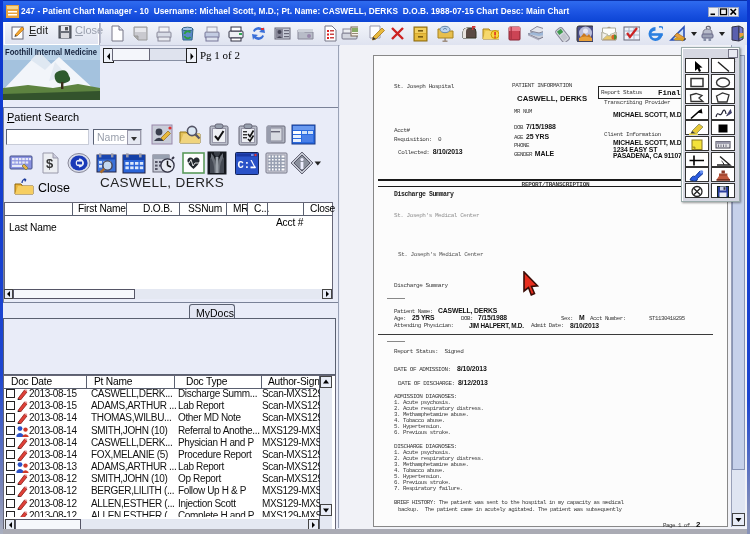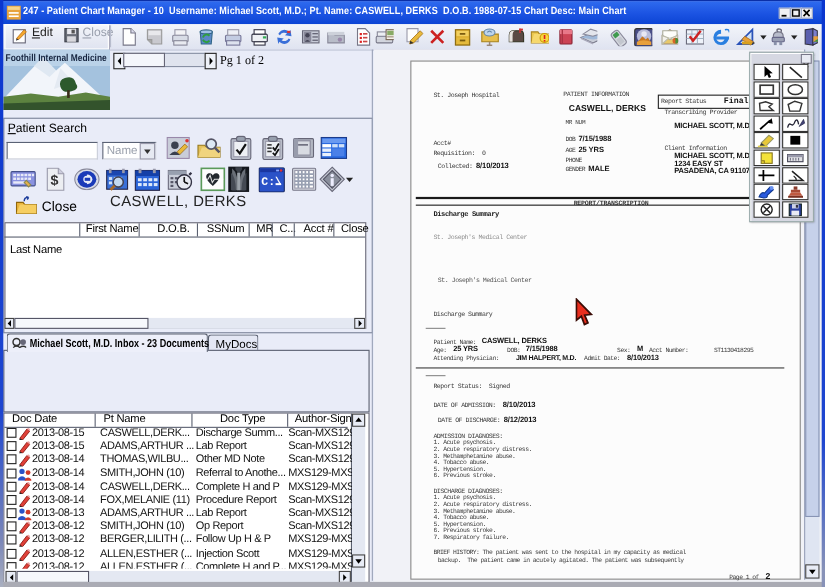--- a/index.html
+++ b/index.html
@@ -462,21 +462,21 @@
     <div class="abs" style="left:99px;top:130px;font-size:13.5px;color:#222;letter-spacing:0.4px;">CASWELL, DERKS</div>
 
     <div class="abs" style="left:3px;top:157px;width:329px;height:97px;background:#fff;border:1px solid #667;box-sizing:border-box;"></div>
     <div class="abs" style="left:3px;top:157px;width:328px;height:13px;border-bottom:1px solid #5a6070;">
       <span class="th" style="left:5px;top:1px;margin-top:19px;">Last Name</span>
       <span class="th" style="left:74px;top:1px;">First Name</span>
       <span class="th" style="left:139px;top:1px;">D.O.B.</span>
       <span class="th" style="left:184px;top:1px;">SSNum</span>
       <span class="th" style="left:229px;top:1px;">MR</span>
       <span class="th" style="left:250px;top:1px;">C...</span>
-      <span class="th" style="left:272px;top:1px;">Acct #</span>
+      <span class="th" style="left:272px;top:15px;">Acct #</span>
       <span class="th" style="left:306px;top:1px;">Close</span>
     </div>
     <div class="vline" style="left:71px;top:158px;height:12px;background:#5a6070;"></div>
     <div class="vline" style="left:125px;top:158px;height:12px;background:#5a6070;"></div>
     <div class="vline" style="left:178px;top:158px;height:12px;background:#5a6070;"></div>
     <div class="vline" style="left:225px;top:158px;height:12px;background:#5a6070;"></div>
     <div class="vline" style="left:246px;top:158px;height:12px;background:#5a6070;"></div>
     <div class="vline" style="left:266px;top:158px;height:12px;background:#5a6070;"></div>
     <div class="vline" style="left:302px;top:158px;height:12px;background:#5a6070;"></div>
 
@@ -486,38 +486,30 @@
           <path d="M5 1 L2 4 L5 7 Z" fill="#000"></path>
         </svg>
       </div>
     <div class="abs" style="left:12px;top:244px;width:122px;height:10px;background:#f6f8fc;border:1px solid #556;box-sizing:border-box;"></div>
     <div class="sbtn" style="left:321px;top:244px;width:10px;height:10px;">
         <svg width="8" height="8">
           <path d="M3 1 L6 4 L3 7 Z" fill="#000"></path>
         </svg>
       </div>
 
-    <div class="abs" style="left:5px;top:258px;width:181px;height:16px;background:#edeffa;border:1px solid #5a6070;border-bottom:0;border-radius:3px 3px 0 0;z-index:3;">
-      <svg style="position:absolute;left:4px;top:2px" width="13" height="11">
-          <circle cx="4" cy="5" r="3.2" fill="none" stroke="#333" stroke-width="1.4"></circle>
-          <circle cx="10" cy="5" r="2.6" fill="#667"></circle>
-          <path d="M1 10 Q4 7 7 10 M7 10 Q10 7.6 13 10" stroke="#333" stroke-width="1.2" fill="none"></path>
-        </svg>
-      <span style="position:absolute;left:20px;top:2px;font-size:10.5px;font-weight:bold;color:#000;white-space:nowrap;transform:scaleX(0.785);transform-origin:0 0;">Michael Scott, M.D. Inbox - 23 Documents</span>
-    </div>
     <div class="abs" style="left:188px;top:259px;width:44px;height:15px;background:#e4e7f4;border:1px solid #5a6070;border-bottom:0;border-radius:3px 3px 0 0;text-align:center;">
       <span style="position:absolute;left:6px;top:2px;font-size:10.5px;color:#000;">MyDocs</span>
     </div>
     <div class="abs" style="left:2px;top:273px;width:333px;height:57px;background:#e9ecf8;border:1px solid #5a6070;box-sizing:border-box;z-index:2;"></div>
 
     <div class="abs" style="left:2px;top:330px;width:333px;height:155px;background:#fff;border:1px solid #667;box-sizing:border-box;"></div>
     <div class="abs" style="left:3px;top:331px;width:312px;height:12px;border-bottom:1px solid #5a6070;">
       <span class="th" style="left:7px;top:0px;">Doc Date</span>
       <span class="th" style="left:90px;top:0px;">Pt Name</span>
-      <span class="th" style="left:196px;top:0px;">Doc Type</span>
+      <span class="th" style="left:182px;top:0px;">Doc Type</span>
       <span class="th" style="left:264px;top:0px;">Author-Signor</span>
     </div>
     <div class="vline" style="left:85px;top:331px;height:12px;background:#5a6070;"></div>
     <div class="vline" style="left:173px;top:331px;height:12px;background:#5a6070;"></div>
     <div class="vline" style="left:260px;top:331px;height:12px;background:#5a6070;"></div>
     <div class="vline" style="left:318px;top:331px;height:153px;background:#5a6070;"></div>
     <svg style="position:absolute;width:0;height:0">
         <defs>
       <g id="pen">
             <path d="M2 10.5 L8.5 2 L11 4 L4.5 12 Z" fill="#e04038" stroke="#8a1a14" stroke-width="0.8"></path>
@@ -572,30 +564,30 @@
         <span style="left:174px">Referral to Anothe...</span>
         <span style="left:258px">MXS129-MXS.</span>
       </div>
     <div class="drow" style="top:392px;">
         <span class="cb"></span>
         <svg class="ric">
           <use href="#pen"></use>
         </svg>
         <span style="left:25px">2013-08-14</span>
         <span style="left:87px">CASWELL,DERK...</span>
-        <span style="left:174px">Complete H and P</span>
+        <span style="left:174px">Physician H and P</span>
         <span style="left:258px">MXS129-MXS.</span>
       </div>
     <div class="drow" style="top:404px;">
         <span class="cb"></span>
         <svg class="ric">
           <use href="#pen"></use>
         </svg>
         <span style="left:25px">2013-08-14</span>
-        <span style="left:87px">FOX,MELANIE (11)</span>
+        <span style="left:87px">FOX,MELANIE (5)</span>
         <span style="left:174px">Procedure Report</span>
         <span style="left:258px">Scan-MXS129</span>
       </div>
     <div class="drow" style="top:416px;">
         <span class="cb"></span>
         <svg class="ric">
           <use href="#ppl"></use>
         </svg>
         <span style="left:25px">2013-08-13</span>
         <span style="left:87px">ADAMS,ARTHUR ...</span>

